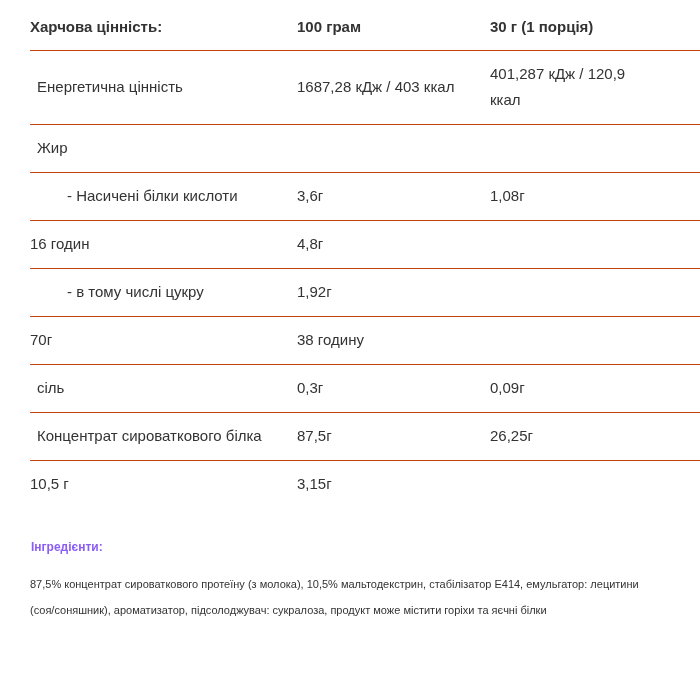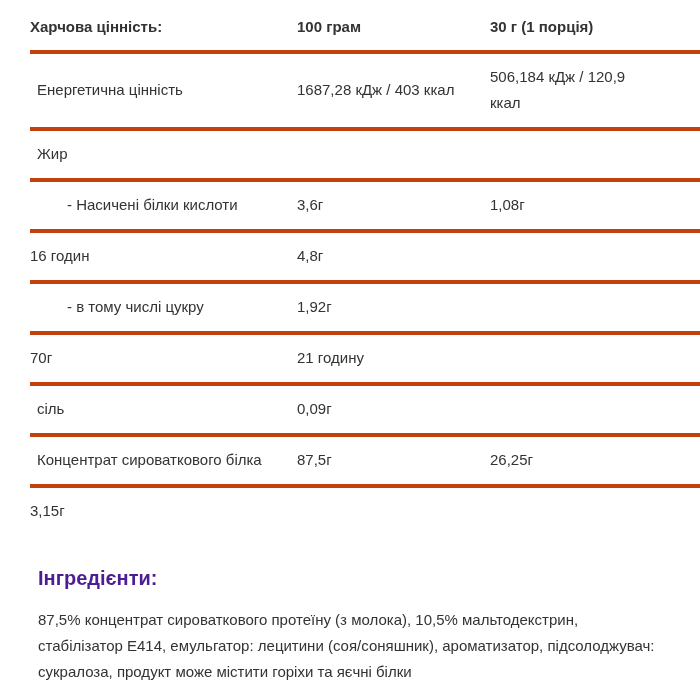--- a/index.html
+++ b/index.html
@@ -19,21 +19,21 @@
     height: 700px;
     padding: 6px 0 0 30px;
   }
   .ntable {
     width: 670px;
   }
   .trow {
     display: grid;
     grid-template-columns: 267px 193px 1fr;
     align-items: center;
-    border-bottom: 4px solid #c2410c;
+    border-bottom: 1px solid #c2410c;
   }
   .rows-container .trow:last-child {
     border-bottom: none;
   }
   .trow.header .cell {
     font-weight: bold;
     padding: 8px 0 10px;
   }
   .cell {
     font-size: 15px;
@@ -49,28 +49,28 @@
     padding-left: 37px;
   }
   .cell.value {
     max-width: 168px;
   }
   .ingredients {
     margin-top: 32px;
     width: 640px;
   }
   .ingredients h3 {
-    margin: 8px;
-    font-size: 20px;
+    margin: 1px;
+    font-size: 12px;
     font-weight: bold;
-    color: #4c1d95;
+    color: #8b5cf6;
   }
   .ingredients p {
-    margin: 17px 0 0 8px;
-    font-size: 15px;
+    margin: 17px 0 0 0;
+    font-size: 11px;
     line-height: 26px;
     max-width: 620px;
     color: #333333;
   }
 </style>
 </head>
 <body>
 
 <div class="page">
 
@@ -79,52 +79,54 @@
     <div class="trow header">
       <div class="cell">Харчова цінність:</div>
       <div class="cell">100 грам</div>
       <div class="cell">30 г (1 порція)</div>
     </div>
 
     <div class="rows-container">
         <div class="trow">
     <div class="cell label">Енергетична цінність</div>
     <div class="cell value">1687,28 кДж / 403 ккал</div>
-    <div class="cell value">506,184 кДж / 120,9 ккал</div>
+    <div class="cell value">401,287 кДж / 120,9 ккал</div>
   </div>
         <div class="trow">
     <div class="cell label">Жир</div>
   </div>
         <div class="trow">
     <div class="cell label indent">- Насичені білки кислоти</div>
     <div class="cell value">3,6г</div>
     <div class="cell value">1,08г</div>
   </div>
         <div class="trow">
     <div class="cell value">16 годин</div>
     <div class="cell value">4,8г</div>
   </div>
         <div class="trow">
     <div class="cell label indent">- в тому числі цукру</div>
     <div class="cell value">1,92г</div>
   </div>
         <div class="trow">
     <div class="cell value">70г</div>
-    <div class="cell value">21 годину</div>
+    <div class="cell value">38 годину</div>
   </div>
         <div class="trow">
     <div class="cell label">сіль</div>
+    <div class="cell value">0,3г</div>
     <div class="cell value">0,09г</div>
   </div>
         <div class="trow">
     <div class="cell label">Концентрат сироваткового білка</div>
     <div class="cell value">87,5г</div>
     <div class="cell value">26,25г</div>
   </div>
         <div class="trow">
+    <div class="cell value">10,5 г</div>
     <div class="cell value">3,15г</div>
   </div>
       </div>
 
   </div>
 
   <div class="ingredients">
     <h3>Інгредієнти:</h3>
     <p>87,5% концентрат сироваткового протеїну (з молока), 10,5% мальтодекстрин, стабілізатор Е414, емульгатор: лецитини (соя/соняшник), ароматизатор, підсолоджувач: сукралоза, продукт може містити горіхи та яєчні білки</p>
   </div>

